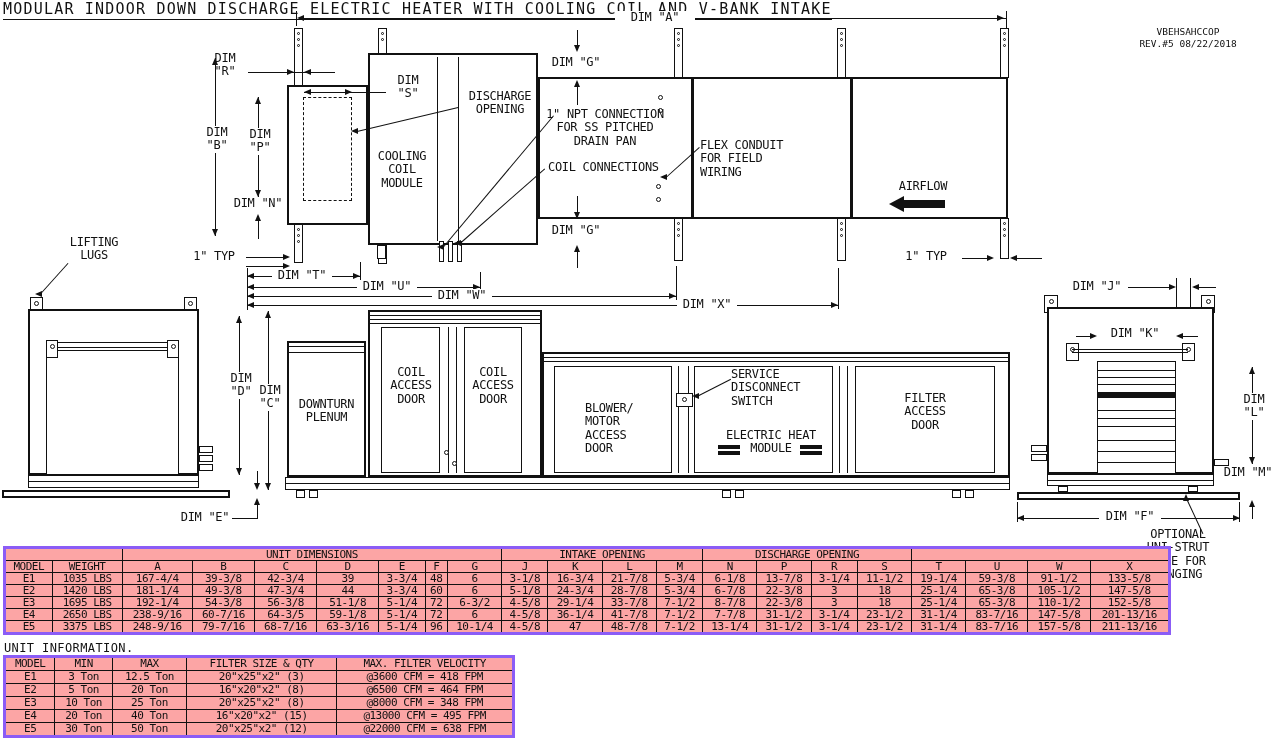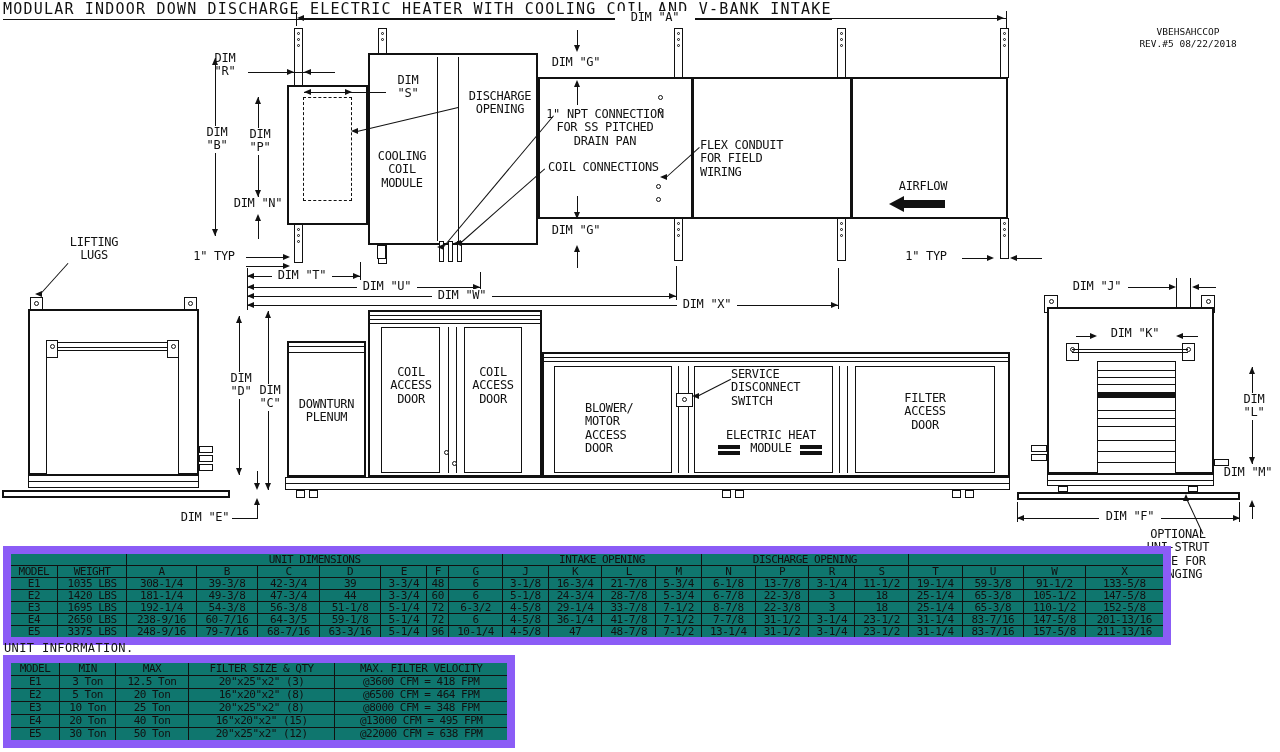--- a/index.html
+++ b/index.html
@@ -19,21 +19,21 @@
   .ah.u{border-left-width:3px;border-right-width:3px;border-bottom:7px solid #111}
   .ah.d{border-left-width:3px;border-right-width:3px;border-top:7px solid #111}
   .chn{position:absolute;width:9px;border:1px solid #111;background:#fff;box-sizing:border-box}
   .chn i{display:block;width:3px;height:3px;border:1px solid #111;border-radius:50%;margin:3px auto 0;box-sizing:border-box}
   .ci{position:absolute;width:5px;height:5px;border:1px solid #111;border-radius:50%;background:#fff;box-sizing:border-box}
   .dg{position:absolute;height:1px;background:#111;transform-origin:0 50%}
   .bar{position:absolute;background:#111}
   .bigah{position:absolute;width:0;height:0;border-top:8px solid transparent;border-bottom:8px solid transparent;border-right:15px solid #111}
   #title{position:absolute;left:3px;top:0;font-size:15px;letter-spacing:1.2px;border-bottom:1.5px solid #111;padding-bottom:1px;white-space:nowrap}
   #revblock{position:absolute;left:1108px;top:26px;width:160px;font-size:9.5px;text-align:center;line-height:1.25}
-  .dtable{position:absolute;border-collapse:collapse;border:8px solid #8b5cf6;background:#0f766e;table-layout:auto}
+  .dtable{position:absolute;border-collapse:collapse;border:3px solid #8b5cf6;background:#fca5a5;table-layout:auto}
   .dtable th,.dtable td{border:1px solid #111;font-family:"DejaVu Sans Mono","Liberation Mono",monospace;
       font-size:11px;font-weight:normal;letter-spacing:-0.5px;text-align:center;padding:0 2px;height:11px;line-height:11px;white-space:nowrap}
   #dims-table{left:3px;top:546px;width:1168px}
   #info-table{left:3px;top:655px;width:512px}
   #info-table th,#info-table td{height:12px;line-height:12px}
   .note{position:absolute;font-size:12px;letter-spacing:0.4px;white-space:nowrap}
 </style>
 </head>
 <body>
 
@@ -417,21 +417,21 @@
           <th>T</th>
           <th>U</th>
           <th>W</th>
           <th>X</th>
         </tr>
       </thead>
       <tbody>
         <tr>
           <td>E1</td>
           <td>1035 LBS</td>
-          <td>308-1/4</td>
+          <td>167-4/4</td>
           <td>39-3/8</td>
           <td>42-3/4</td>
           <td>39</td>
           <td>3-3/4</td>
           <td>48</td>
           <td>6</td>
           <td>3-1/8</td>
           <td>16-3/4</td>
           <td>21-7/8</td>
           <td>5-3/4</td>

